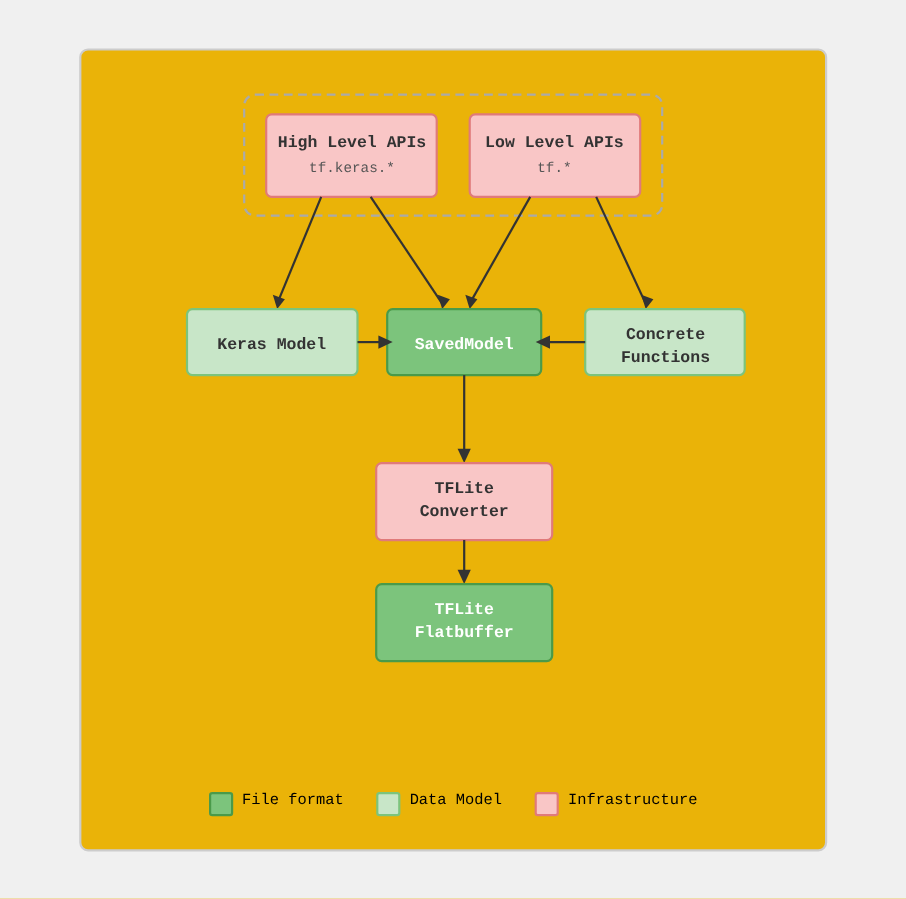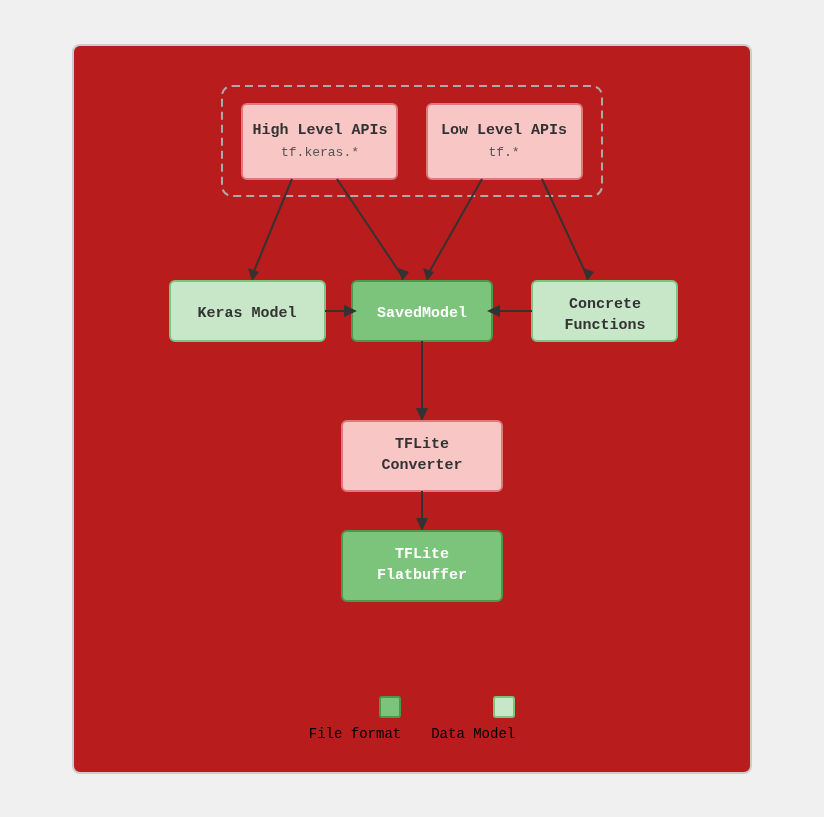--- a/index.html
+++ b/index.html
@@ -8,21 +8,21 @@
       background: #f0f0f0;
       width: 824px;
       height: 817px;
       display: flex;
       align-items: center;
       justify-content: center;
       font-family: 'Courier New', Courier, monospace;
     }
 
     .outer-container {
-      background: #b91c1c;
+      background: #eab308;
       border: 2px solid #ccc;
       border-radius: 8px;
       width: 680px;
       height: 730px;
       padding: 30px 20px 20px 20px;
       display: flex;
       flex-direction: column;
       align-items: center;
     }
 
@@ -48,22 +48,22 @@
       gap: 30px;
       align-items: center;
       justify-content: center;
       margin-top: 16px;
       padding: 10px 20px;
       font-size: 14px;
     }
 
     .legend-item {
       display: flex;
-      flex-direction: column;
-      align-items: flex-end;
+      flex-direction: row;
+      align-items: flex-start;
       gap: 8px;
     }
 
     .legend-box {
       width: 22px;
       height: 22px;
       border: 2px solid;
       border-radius: 3px;
     }
 
@@ -146,14 +146,18 @@
 
   <div class="legend">
     <div class="legend-item">
       <div class="legend-box legend-box-green-dark"></div>
       <span>File format</span>
     </div>
     <div class="legend-item">
       <div class="legend-box legend-box-green-light"></div>
       <span>Data Model</span>
     </div>
+    <div class="legend-item">
+      <div class="legend-box legend-box-pink"></div>
+      <span>Infrastructure</span>
+    </div>
   </div>
 </div>
 
 </body></html>

